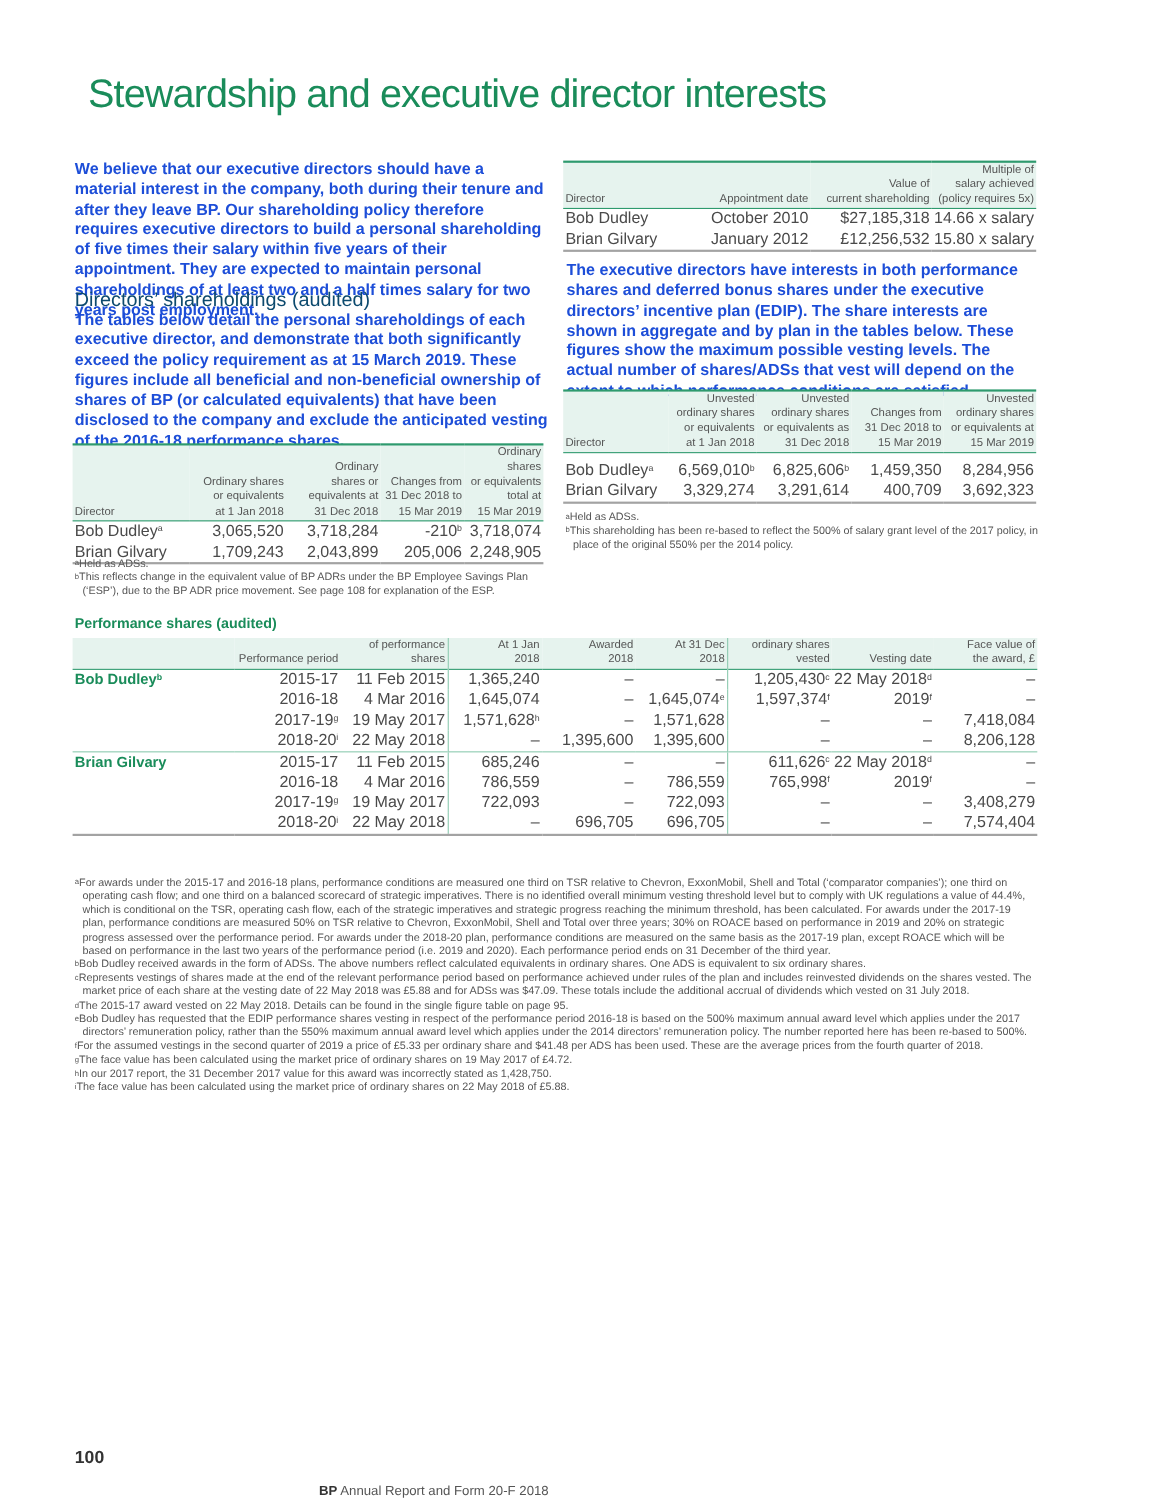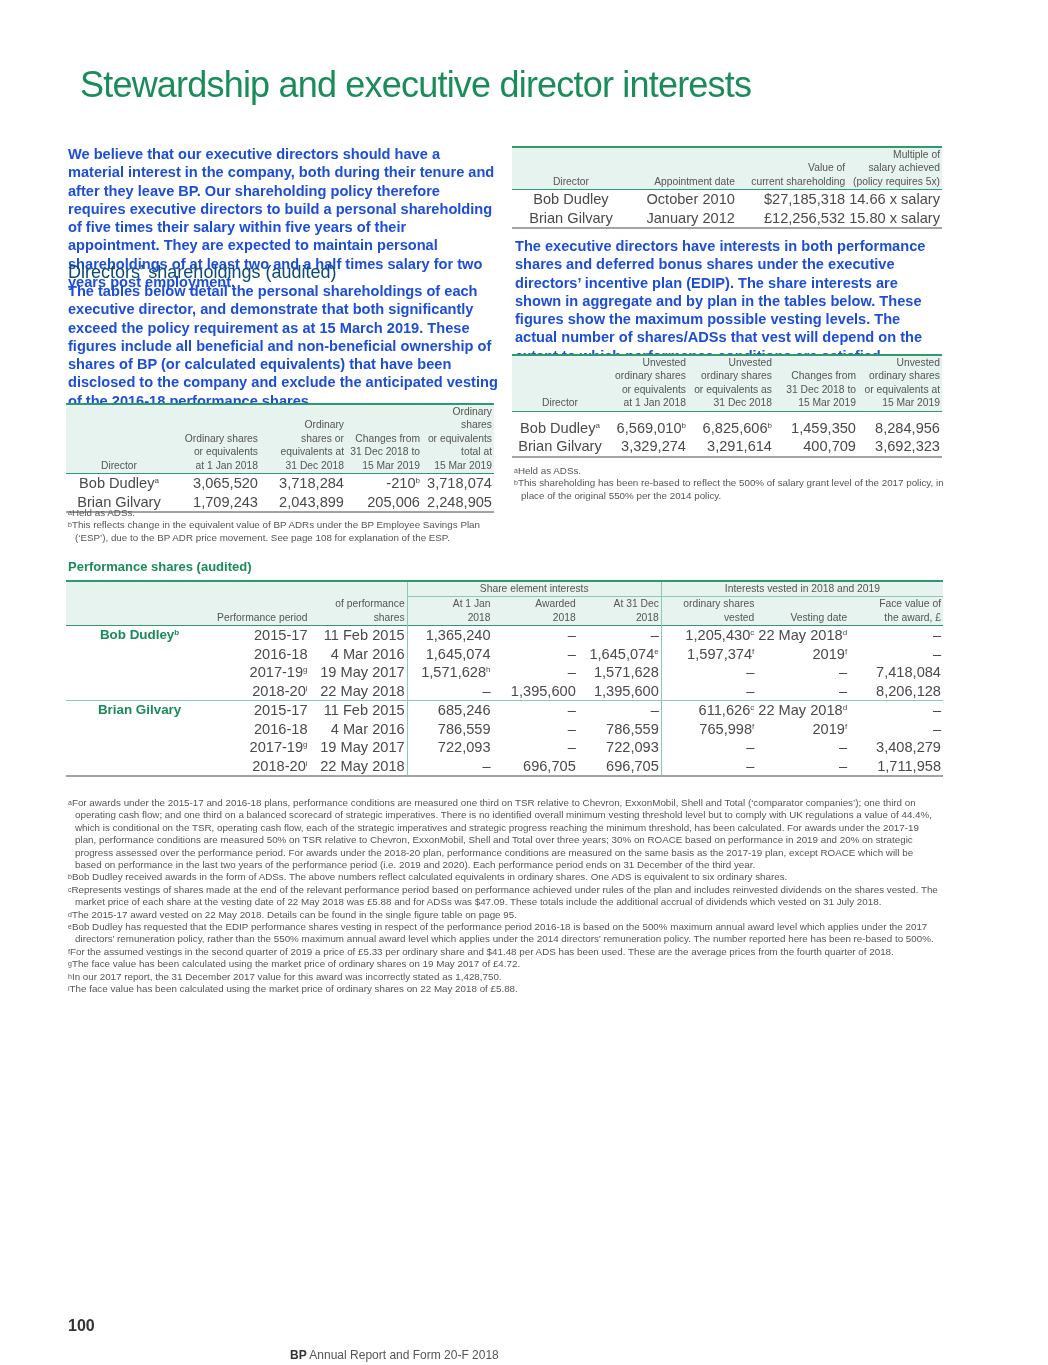--- a/index.html
+++ b/index.html
@@ -10,21 +10,21 @@
   #intro { left: 68px; top: 145px; width: 432px; }
   #h2-holdings { left: 68px; top: 262px; font-size: 18px; color: #0c4a6e; margin: 0; font-weight: normal; }
   #holdings-para { left: 68px; top: 282px; width: 432px; }
   #edip-para { left: 515px; top: 237px; width: 430px; }
 
   table { border-collapse: collapse; position: absolute; }
   th { font-weight: normal; font-size: 10.3px; color: #555; line-height: 13.4px; vertical-align: bottom; padding: 0 2px 1px 2px; }
   td { font-size: 14.6px; color: #4a4a4a; line-height: 18.5px; padding: 0 2px; white-space: nowrap; }
   thead tr.hdr { background: #e6f3ee; }
   .r { text-align: right; }
-  .l { text-align: center; }
+  .l { text-align: left; }
   .topline { border-top: 2px solid #2e9a6e; }
   .hline { border-bottom: 1.5px solid #2e9a6e; }
   .botline { border-bottom: 2px solid #a3a3a3; }
   sup { font-size: 8px; vertical-align: top; position: relative; top: -2px; }
   .fn { font-size: 9.8px; line-height: 12.4px; color: #555; margin: 0; }
   .fn .mk { font-size: 7px; vertical-align: top; }
   .fn-block { position: absolute; }
   .fn-item { padding-left: 7px; text-indent: -7px; margin: 0; }
 
   #t-hold { left: 66px; top: 403px; width: 428px; }
@@ -170,25 +170,20 @@
       <col style="width:98px">
       <col style="width:98px">
     <col style="width:86px">
       <col style="width:86px">
       <col style="width:84px">
     <col style="width:96px">
       <col style="width:84px">
       <col style="width:95px">
   </colgroup>
   <thead>
-    <tr class="hdr topline">
-      <th colspan="3"></th>
-      <th colspan="3" class="vsep subhdr" style="text-align:center">Share element interests</th>
-      <th colspan="3" class="vsep subhdr" style="text-align:center">Interests vested in 2018 and 2019</th>
-    </tr>
     <tr class="hdr hline" id="perf-hdr">
         <th class="l"></th>
         <th class="r">Performance period</th>
         <th class="r">of performance<br>shares</th>
         <th class="r vsep">At 1 Jan<br>2018</th>
         <th class="r">Awarded<br>2018</th>
         <th class="r">At 31 Dec<br>2018</th>
         <th class="r vsep">ordinary shares<br>vested</th>
         <th class="r">Vesting date</th>
         <th class="r">Face value of<br>the award, £</th>
@@ -274,21 +269,21 @@
       </tr>
       <tr>
         <td></td>
         <td class="r"><span>2018-20</span><sup>i</sup></td>
         <td class="r"><span>22 May 2018</span></td>
         <td class="r vsep"><span>–</span></td>
         <td class="r"><span>696,705</span></td>
         <td class="r"><span>696,705</span></td>
         <td class="r vsep"><span>–</span></td>
         <td class="r"><span>–</span></td>
-        <td class="r"><span>1,711,958</span></td>
+        <td class="r"><span>7,574,404</span></td>
       </tr>
     </tbody>
 </table>
 
 <div class="fn-block" id="perf-fn" style="left:68px; top:797px; width:870px;">
     <p class="fn fn-item"><span class="mk">a</span><span>For awards under the 2015-17 and 2016-18 plans, performance conditions are measured one third on TSR relative to Chevron, ExxonMobil, Shell and Total (‘comparator companies’); one third on operating cash flow; and one third on a balanced scorecard of strategic imperatives. There is no identified overall minimum vesting threshold level but to comply with UK regulations a value of 44.4%, which is conditional on the TSR, operating cash flow, each of the strategic imperatives and strategic progress reaching the minimum threshold, has been calculated. For awards under the 2017-19 plan, performance conditions are measured 50% on TSR relative to Chevron, ExxonMobil, Shell and Total over three years; 30% on ROACE based on performance in 2019 and 20% on strategic progress assessed over the performance period. For awards under the 2018-20 plan, performance conditions are measured on the same basis as the 2017-19 plan, except ROACE which will be based on performance in the last two years of the performance period (i.e. 2019 and 2020). Each performance period ends on 31 December of the third year.</span></p>
     <p class="fn fn-item"><span class="mk">b</span><span>Bob Dudley received awards in the form of ADSs. The above numbers reflect calculated equivalents in ordinary shares. One ADS is equivalent to six ordinary shares.</span></p>
     <p class="fn fn-item"><span class="mk">c</span><span>Represents vestings of shares made at the end of the relevant performance period based on performance achieved under rules of the plan and includes reinvested dividends on the shares vested. The market price of each share at the vesting date of 22 May 2018 was £5.88 and for ADSs was $47.09. These totals include the additional accrual of dividends which vested on 31 July 2018.</span></p>
     <p class="fn fn-item"><span class="mk">d</span><span>The 2015-17 award vested on 22 May 2018. Details can be found in the single figure table on page 95.</span></p>
     <p class="fn fn-item"><span class="mk">e</span><span>Bob Dudley has requested that the EDIP performance shares vesting in respect of the performance period 2016-18 is based on the 500% maximum annual award level which applies under the 2017 directors’ remuneration policy, rather than the 550% maximum annual award level which applies under the 2014 directors’ remuneration policy. The number reported here has been re-based to 500%.</span></p>

